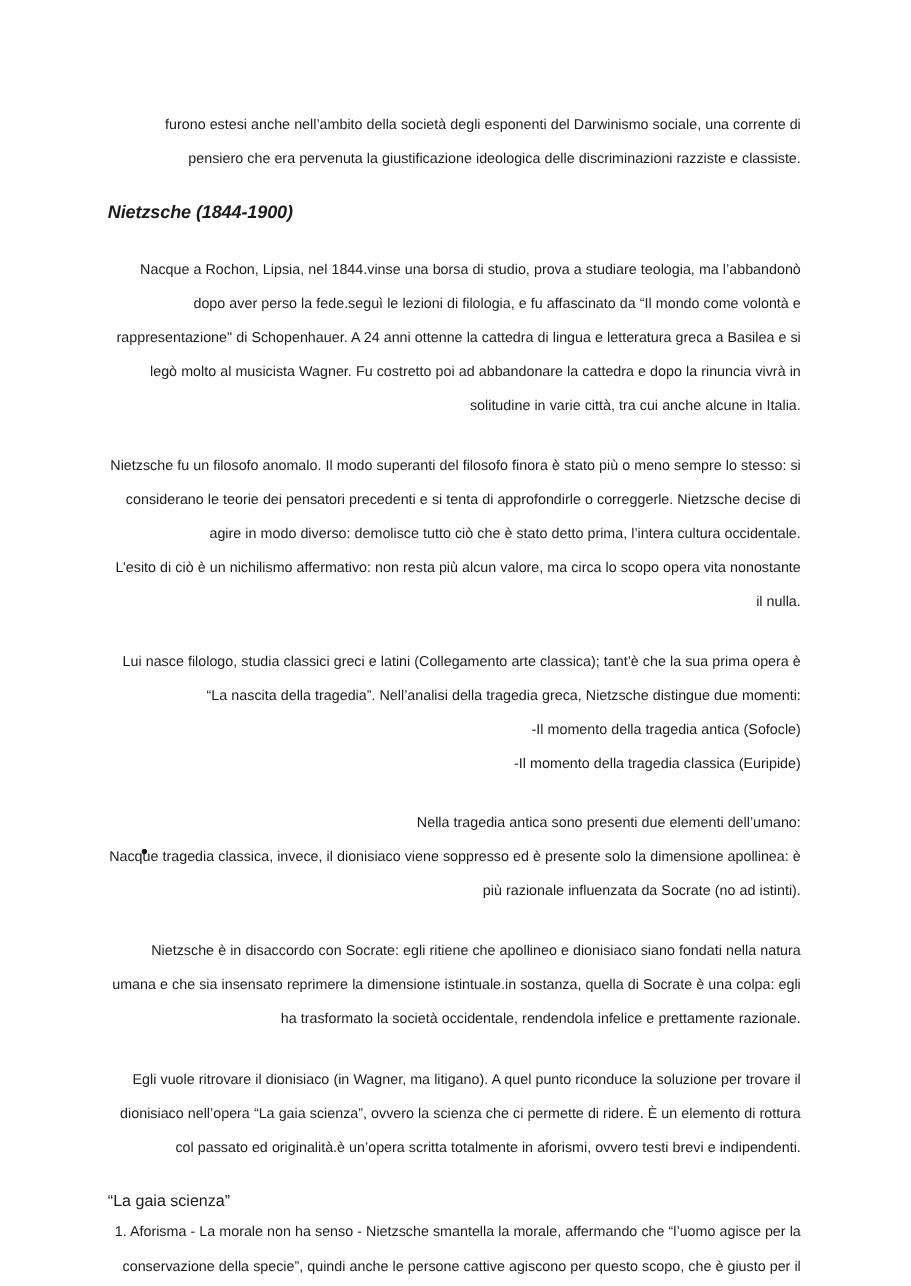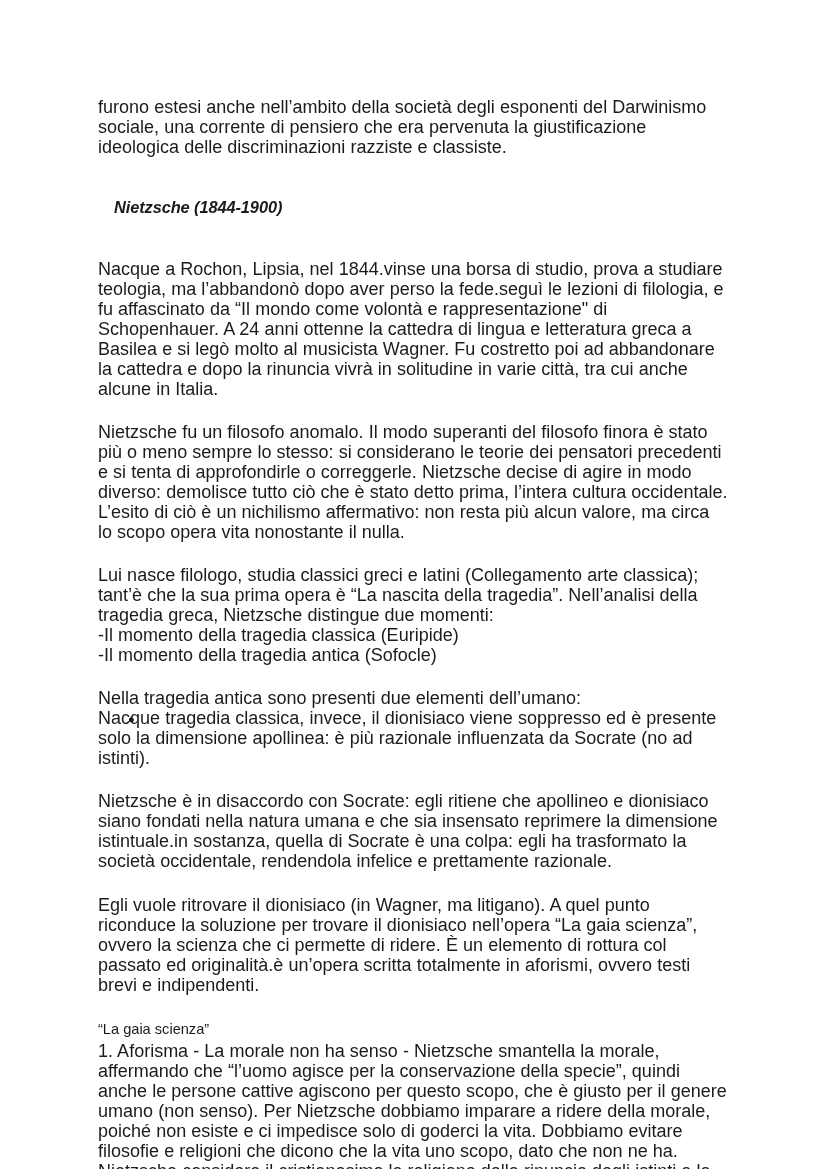--- a/index.html
+++ b/index.html
@@ -20,30 +20,30 @@
     width: 828px;
     min-height: 1169px;
     background: #ffffff;
     padding: 97px 100px 60px 98px;
   }
   .doc {
     width: 630px;
   }
   p.para {
     margin: 0;
-    font-size: 18px;
-    line-height: 20px;
-    text-align: left;
+    font-size: 13px;
+    line-height: 31px;
+    text-align: right;
     word-spacing: 0.1px;
   }
   .spacer {
     height: 23.2px;
   }
   h2.section-heading {
-    margin: 16px;
+    margin: 0;
     font-size: 16.4px;
     line-height: 23.2px;
     font-weight: bold;
     font-style: italic;
     letter-spacing: -0.1px;
   }
   .subheading {
     margin: 0;
     font-size: 14.6px;
     line-height: 23.2px;
@@ -84,22 +84,22 @@
     <p class="para">Nacque a Rochon, Lipsia, nel 1844.vinse una borsa di studio, prova a studiare teologia, ma l’abbandonò dopo aver perso la fede.seguì le lezioni di filologia, e fu affascinato da “Il mondo come volontà e rappresentazione" di  Schopenhauer. A 24 anni ottenne la cattedra di lingua e letteratura greca a Basilea e si legò molto al musicista Wagner. Fu costretto poi ad abbandonare la cattedra e dopo la rinuncia vivrà in solitudine in varie città, tra cui anche alcune in Italia.</p>
 
     <div class="spacer"></div>
 
     <p class="para">Nietzsche fu un filosofo anomalo. Il modo superanti del filosofo finora è stato più o meno sempre lo stesso: si considerano le teorie dei pensatori precedenti e si tenta di approfondirle o correggerle. Nietzsche decise di agire in modo diverso: demolisce tutto ciò che è stato detto prima, l’intera cultura occidentale.</p>
     <p class="para">L’esito di ciò è un nichilismo affermativo: non resta più alcun valore, ma circa lo scopo opera vita nonostante il nulla.</p>
 
     <div class="spacer"></div>
 
     <p class="para">Lui nasce filologo, studia classici greci e latini (Collegamento arte classica); tant’è che la sua prima opera è “La nascita della tragedia”. Nell’analisi della tragedia greca, Nietzsche distingue due momenti:</p>
+    <p class="para">-Il momento della tragedia antica (Sofocle)</p>
     <p class="para">-Il momento della tragedia classica (Euripide)</p>
-    <p class="para">-Il momento della tragedia antica (Sofocle)</p>
 
     <div class="spacer"></div>
 
     <p class="para">Nella tragedia antica sono presenti due elementi dell’umano:</p>
 
     <ul class="bullets">
       <li>
         <span class="marker">●</span>
       </li>
       <li>

